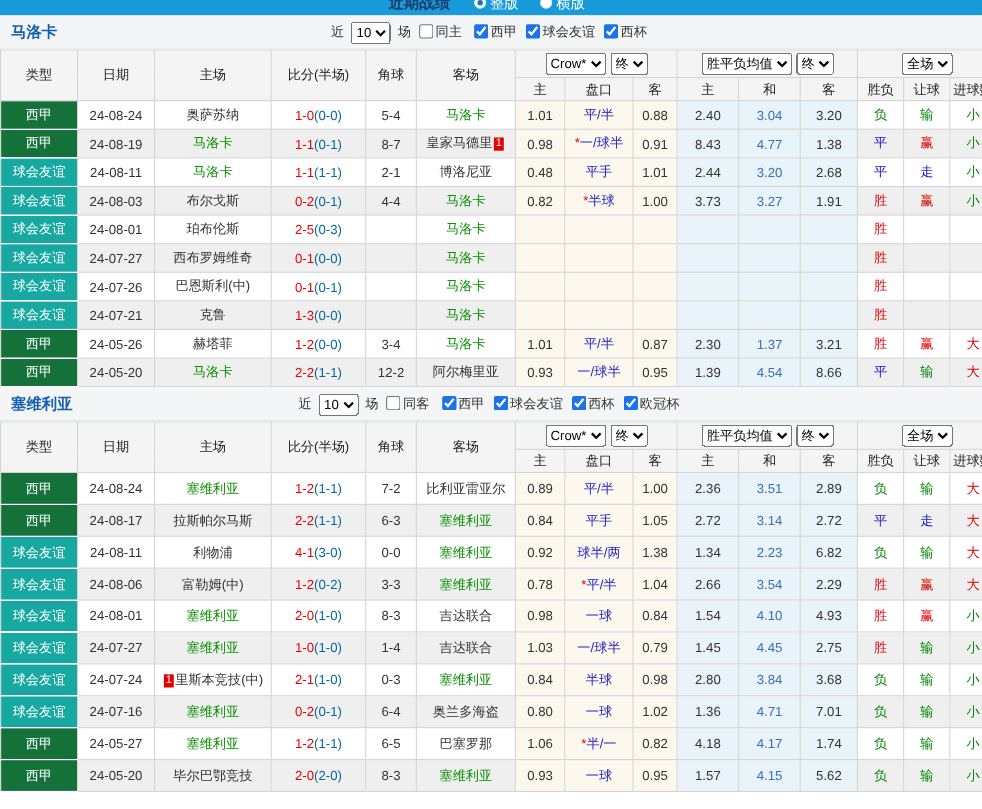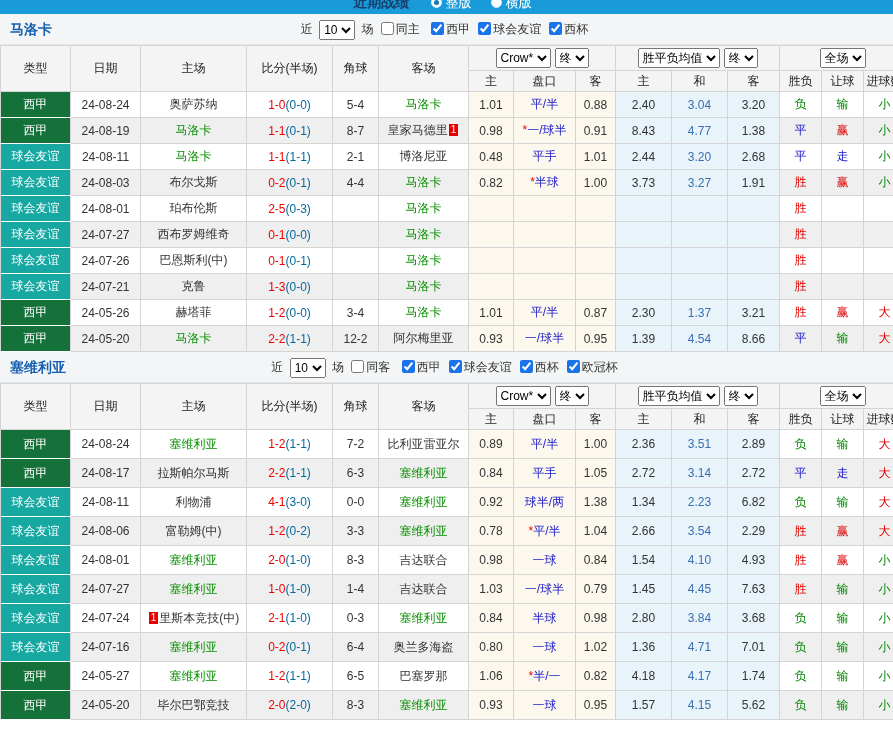--- a/index.html
+++ b/index.html
@@ -434,21 +434,21 @@
               <td class="pl">24-07-27</td>
               <td class="pl"><span class="team hl">塞维利亚</span></td>
               <td class="pl score"><span class="ft">1-0</span><span class="ht">(1-0)</span></td>
               <td class="pl">1-4</td>
               <td class="pl"><span class="team">吉达联合</span></td>
               <td class="ah">1.03</td>
               <td class="ah hcp"><span>一/球半</span></td>
               <td class="ah">0.79</td>
               <td class="eu">1.45</td>
               <td class="eu mid">4.45</td>
-              <td class="eu">7.63</td>
+              <td class="eu">2.75</td>
               <td class="pl rs" style="color: rgb(225, 0, 0);">胜</td>
               <td class="pl rs" style="color: rgb(2, 133, 2);">输</td>
               <td class="pl rs" style="color: rgb(2, 133, 2);">小</td>
             </tr>
             <tr>
               <td class="type" style="background: rgb(23, 168, 162);">球会友谊</td>
               <td class="pl">24-07-24</td>
               <td class="pl"><span class="badge">1</span><span class="team">里斯本竞技(中)</span></td>
               <td class="pl score"><span class="ft">2-1</span><span class="ht">(1-0)</span></td>
               <td class="pl">0-3</td>

